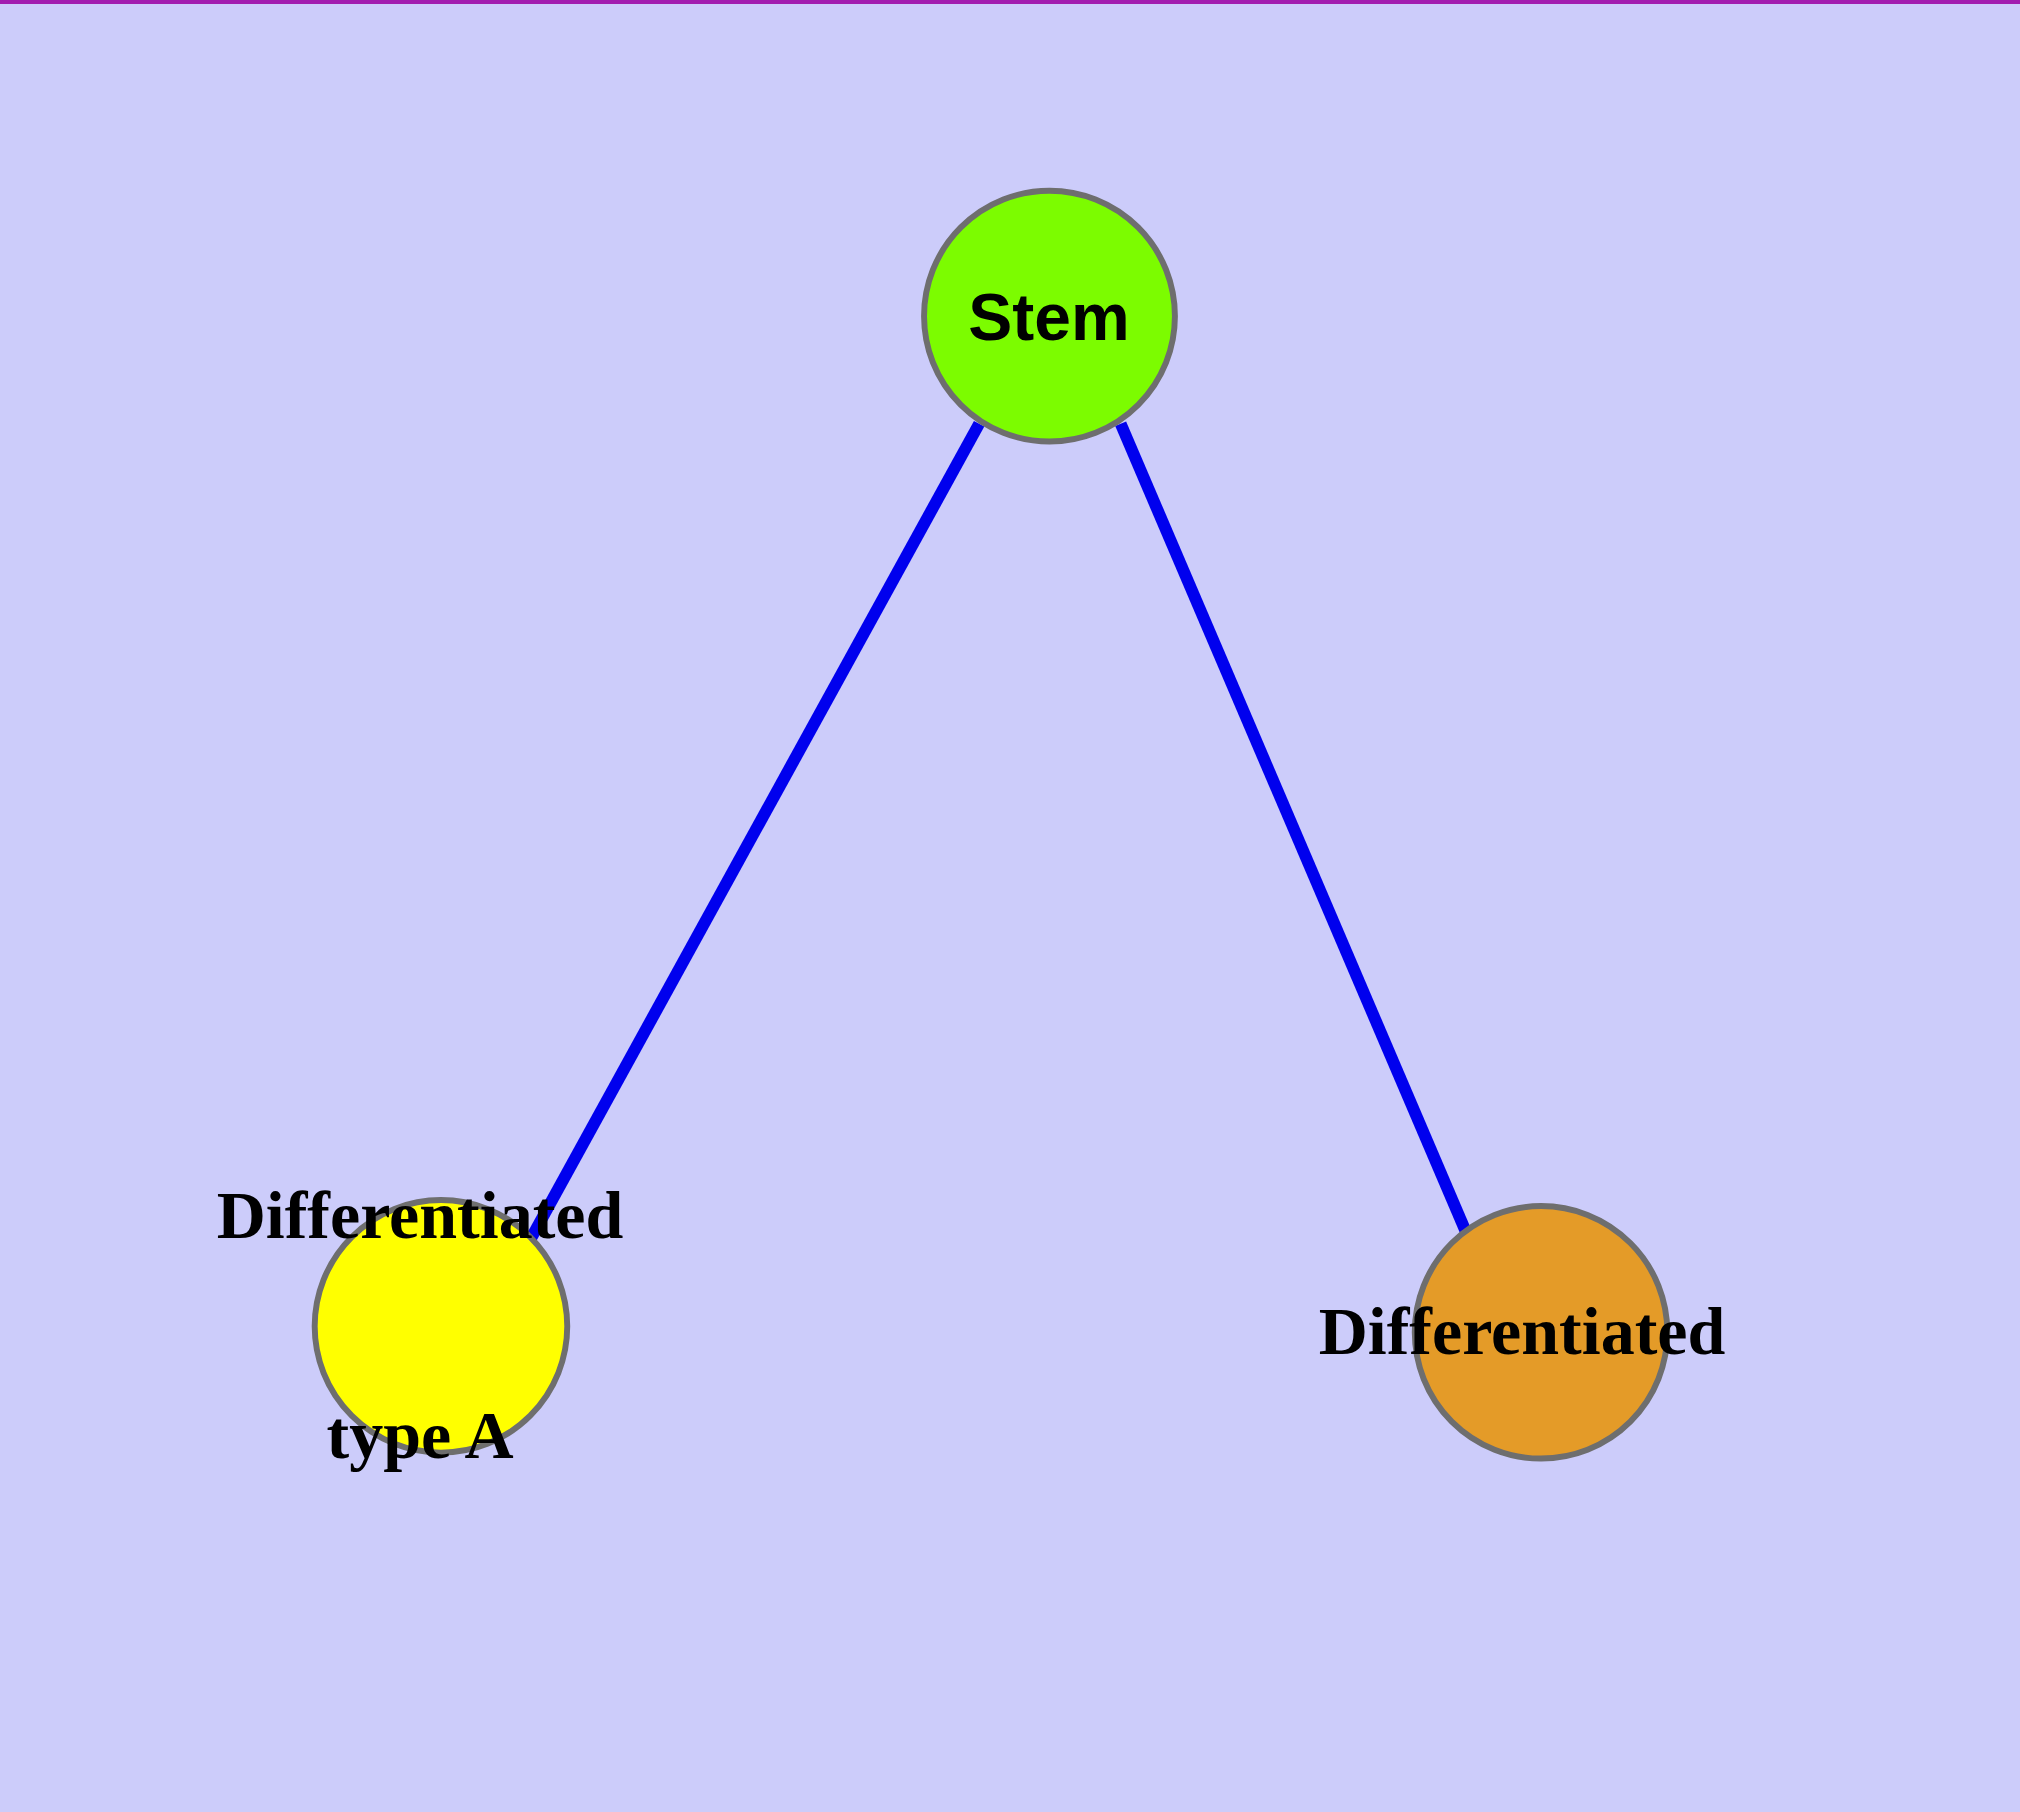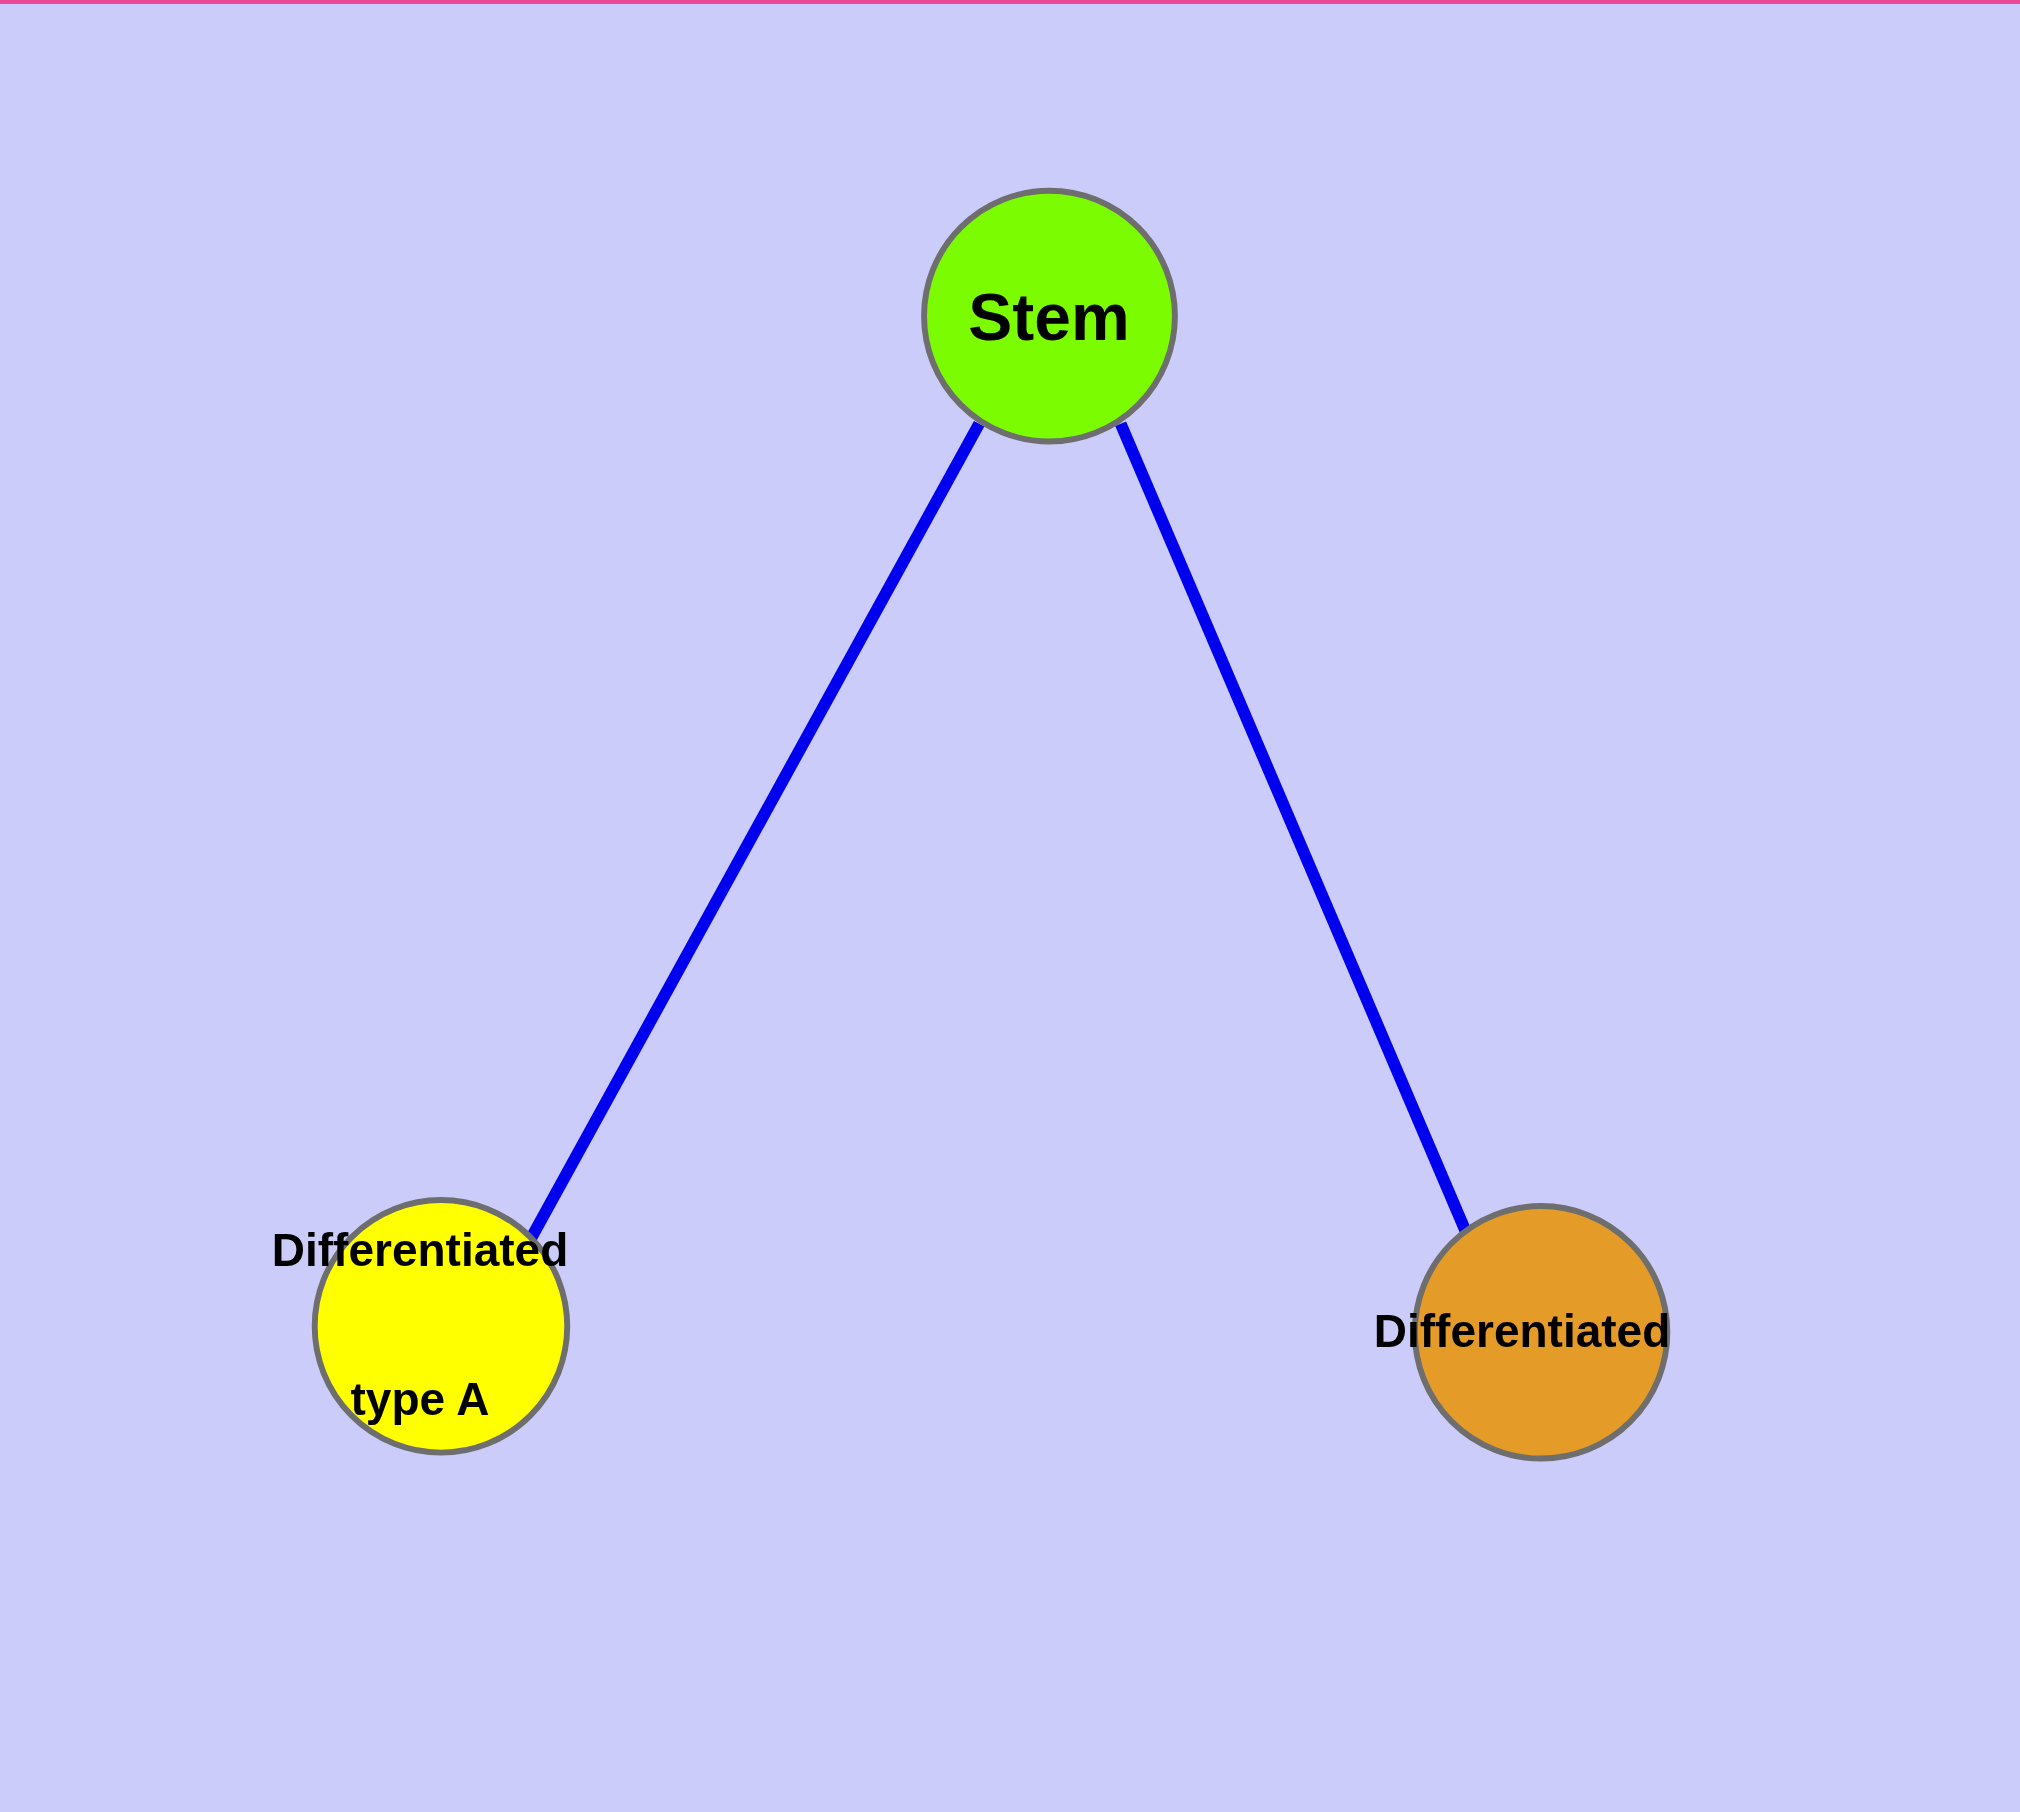--- a/index.html
+++ b/index.html
@@ -5,21 +5,21 @@
   html, body {
     margin: 0;
     padding: 0;
     background: #ffffff;
   }
   #canvas {
     position: relative;
     width: 2021px;
     height: 1812px;
     overflow: hidden;
-    background: #ec4899;
+    background: #a21caf;
     font-family: "Liberation Sans", sans-serif;
   }
   #plot-bg {
     position: absolute;
     left: 0;
     top: 4.2px;
     width: 2021px;
     height: 1808px;
     background: #ccccfa;
   }
@@ -37,21 +37,22 @@
     font-weight: bold;
     line-height: 1.08;
     white-space: pre;
     pointer-events: none;
     transform: translate(-50%, -50%);
   }
   .label-root {
     font-size: 66px;
   }
   .label-leaf {
-    font-size: 46px;
+    font-size: 68px;
+    font-family: Liberation Serif, serif;
   }
 </style>
 </head>
 <body>
 
 <div id="canvas">
 
   <div id="plot-bg"></div>
 
   <svg id="graph-svg" viewBox="0 0 2384 2138">

